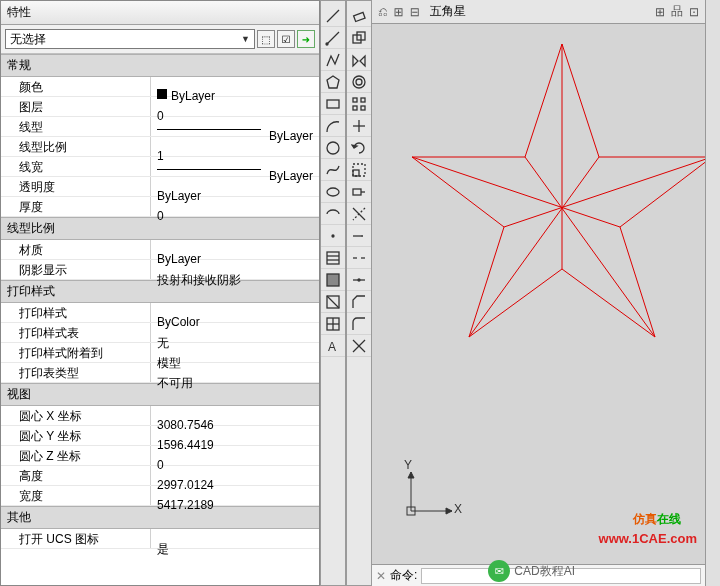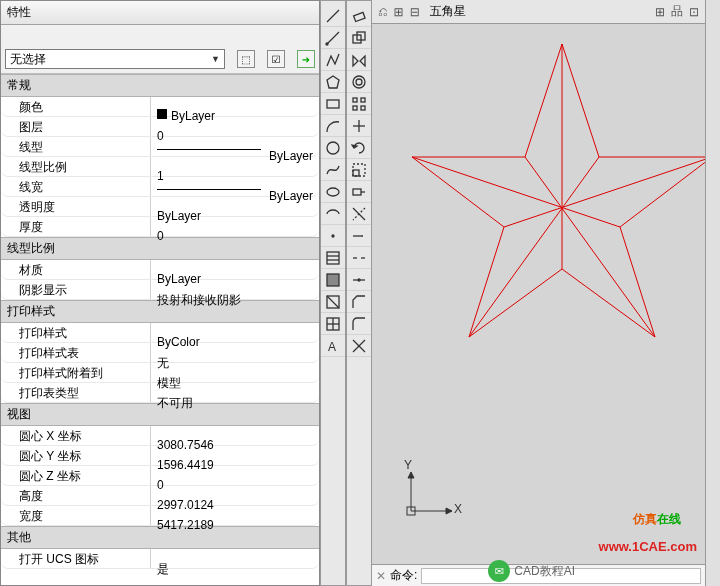--- a/index.html
+++ b/index.html
@@ -3,28 +3,28 @@
 <meta charset="utf-8">
 <style>
 * { margin: 0; padding: 0; box-sizing: border-box; font-family: "Microsoft YaHei", SimSun, Arial, sans-serif; font-size: 12px; }
 body { background: #d4d4d4; width: 720px; height: 586px; overflow: hidden; position: relative; }
 .container { display: flex; width: 100%; height: 100%; }
 
 
 .props-panel { width: 320px; background: #f0f0f0; border: 1px solid #888; display: flex; flex-direction: column; }
 .props-title { background: linear-gradient(#f8f8f8,#e4e4e4); padding: 3px 6px; border-bottom: 1px solid #a0a0a0; display: flex; align-items: flex-end; }
 .props-title span { flex: 1; }
-.head-select-row { padding: 4px; display: flex; align-items: center; gap: 12px; border-bottom: 1px solid #c0c0c0; margin-top: 20px; }
+.head-select-row { padding: 4px; display: flex; align-items: center; gap: 2px; border-bottom: 1px solid #c0c0c0; }
 .head-select { flex: 1; height: 20px; border: 1px solid #7a7a7a; background: #fff; padding: 1px 4px; display: flex; justify-content: space-between; align-items: center; }
 .dd-arrow { font-size: 9px; color: #333; }
 .mini-btn { width: 18px; height: 18px; border: 1px solid #888; background: #f4f4f4; display: flex; align-items: center; justify-content: center; font-size: 10px; }
 .mini-btn.green { color: #0a0; border-color: #6a6; }
 .scroll-area { flex: 1; overflow-y: auto; background: #fff; }
 .grp-head { background: #dadada; border-top: 1px solid #b0b0b0; border-bottom: 1px solid #b0b0b0; padding: 2px 6px; font-weight: 400; }
-.prop-row { display: flex; border-bottom: 1px solid #e8e8e8; height: 20px; border-radius: 7px; }
+.prop-row { display: flex; border-bottom: 1px solid #e8e8e8; height: 20px; }
 .prop-k { width: 150px; padding: 2px 0 2px 18px; border-right: 1px solid #d0d0d0; white-space: nowrap; }
 .prop-v { flex: 1; padding: 12px 6px; display: flex; align-items: flex-start; gap: 4px; }
 .swatch { width: 10px; height: 10px; background: #000; display: inline-block; }
 .lineprev { flex: 1; border-top: 1px solid #000; margin-right: 4px; }
 
 
 .vtool-area { display: flex; }
 .vtool { width: 26px; background: #e8e8e8; border: 1px solid #9a9a9a; display: flex; flex-direction: column; padding-top: 4px; }
 .vtool .tb { height: 22px; display: flex; align-items: center; justify-content: center; color: #333; font-size: 13px; border-bottom: 1px solid #d4d4d4; }
 .vtool .tb svg { width: 16px; height: 16px; stroke: #333; fill: none; stroke-width: 1.3; }
@@ -34,21 +34,21 @@
 .tab-bar { height: 24px; background: #e6e6e6; border-bottom: 1px solid #999; display: flex; align-items: center; padding: 0 6px; gap: 6px; }
 .tab-ico { font-size: 12px; color: #555; }
 .tab-lbl { margin-left: 4px; text-align: center; }
 .canvas { flex: 1; position: relative; background: #d5d5d5; overflow: hidden; }
 .star-svg { position: absolute; left: 30px; top: 10px; }
 .ucs-ico { position: absolute; left: 30px; bottom: 40px; font-size: 11px; color: #333; }
 .cmd-bar { height: 22px; background: #f4f4f4; border-top: 1px solid #999; display: flex; align-items: center; padding: 0 4px; gap: 4px; }
 .cmd-in { flex: 1; border: 1px solid #bbb; background: #fff; height: 16px; padding: 0 4px; }
 
 
-.wm-url { position: absolute; right: 8px; bottom: 32px; font-size: 13px; color: #d22; font-weight: bold; }
+.wm-url { position: absolute; right: 8px; bottom: 40px; font-size: 13px; color: #d22; font-weight: bold; }
 .wm-sim { position: absolute; right: 24px; bottom: 58px; font-size: 14px; }
 .wm-sim .a { color: #e55a00; font-weight: bold; }
 .wm-sim .b { color: #0a0; font-weight: bold; }
 .wm-chat { position: absolute; right: 130px; bottom: 4px; display: flex; align-items: center; gap: 4px; color: #666; font-size: 13px; }
 .wm-chat .bubble { width: 22px; height: 22px; border-radius: 50%; background: #3ab54a; display: flex; align-items: center; justify-content: center; color: #fff; font-size: 11px; }
 
 .scrollbar-v { width: 15px; background: #e0e0e0; border-left: 1px solid #999; }
 </style>
 </head>
 <body>

